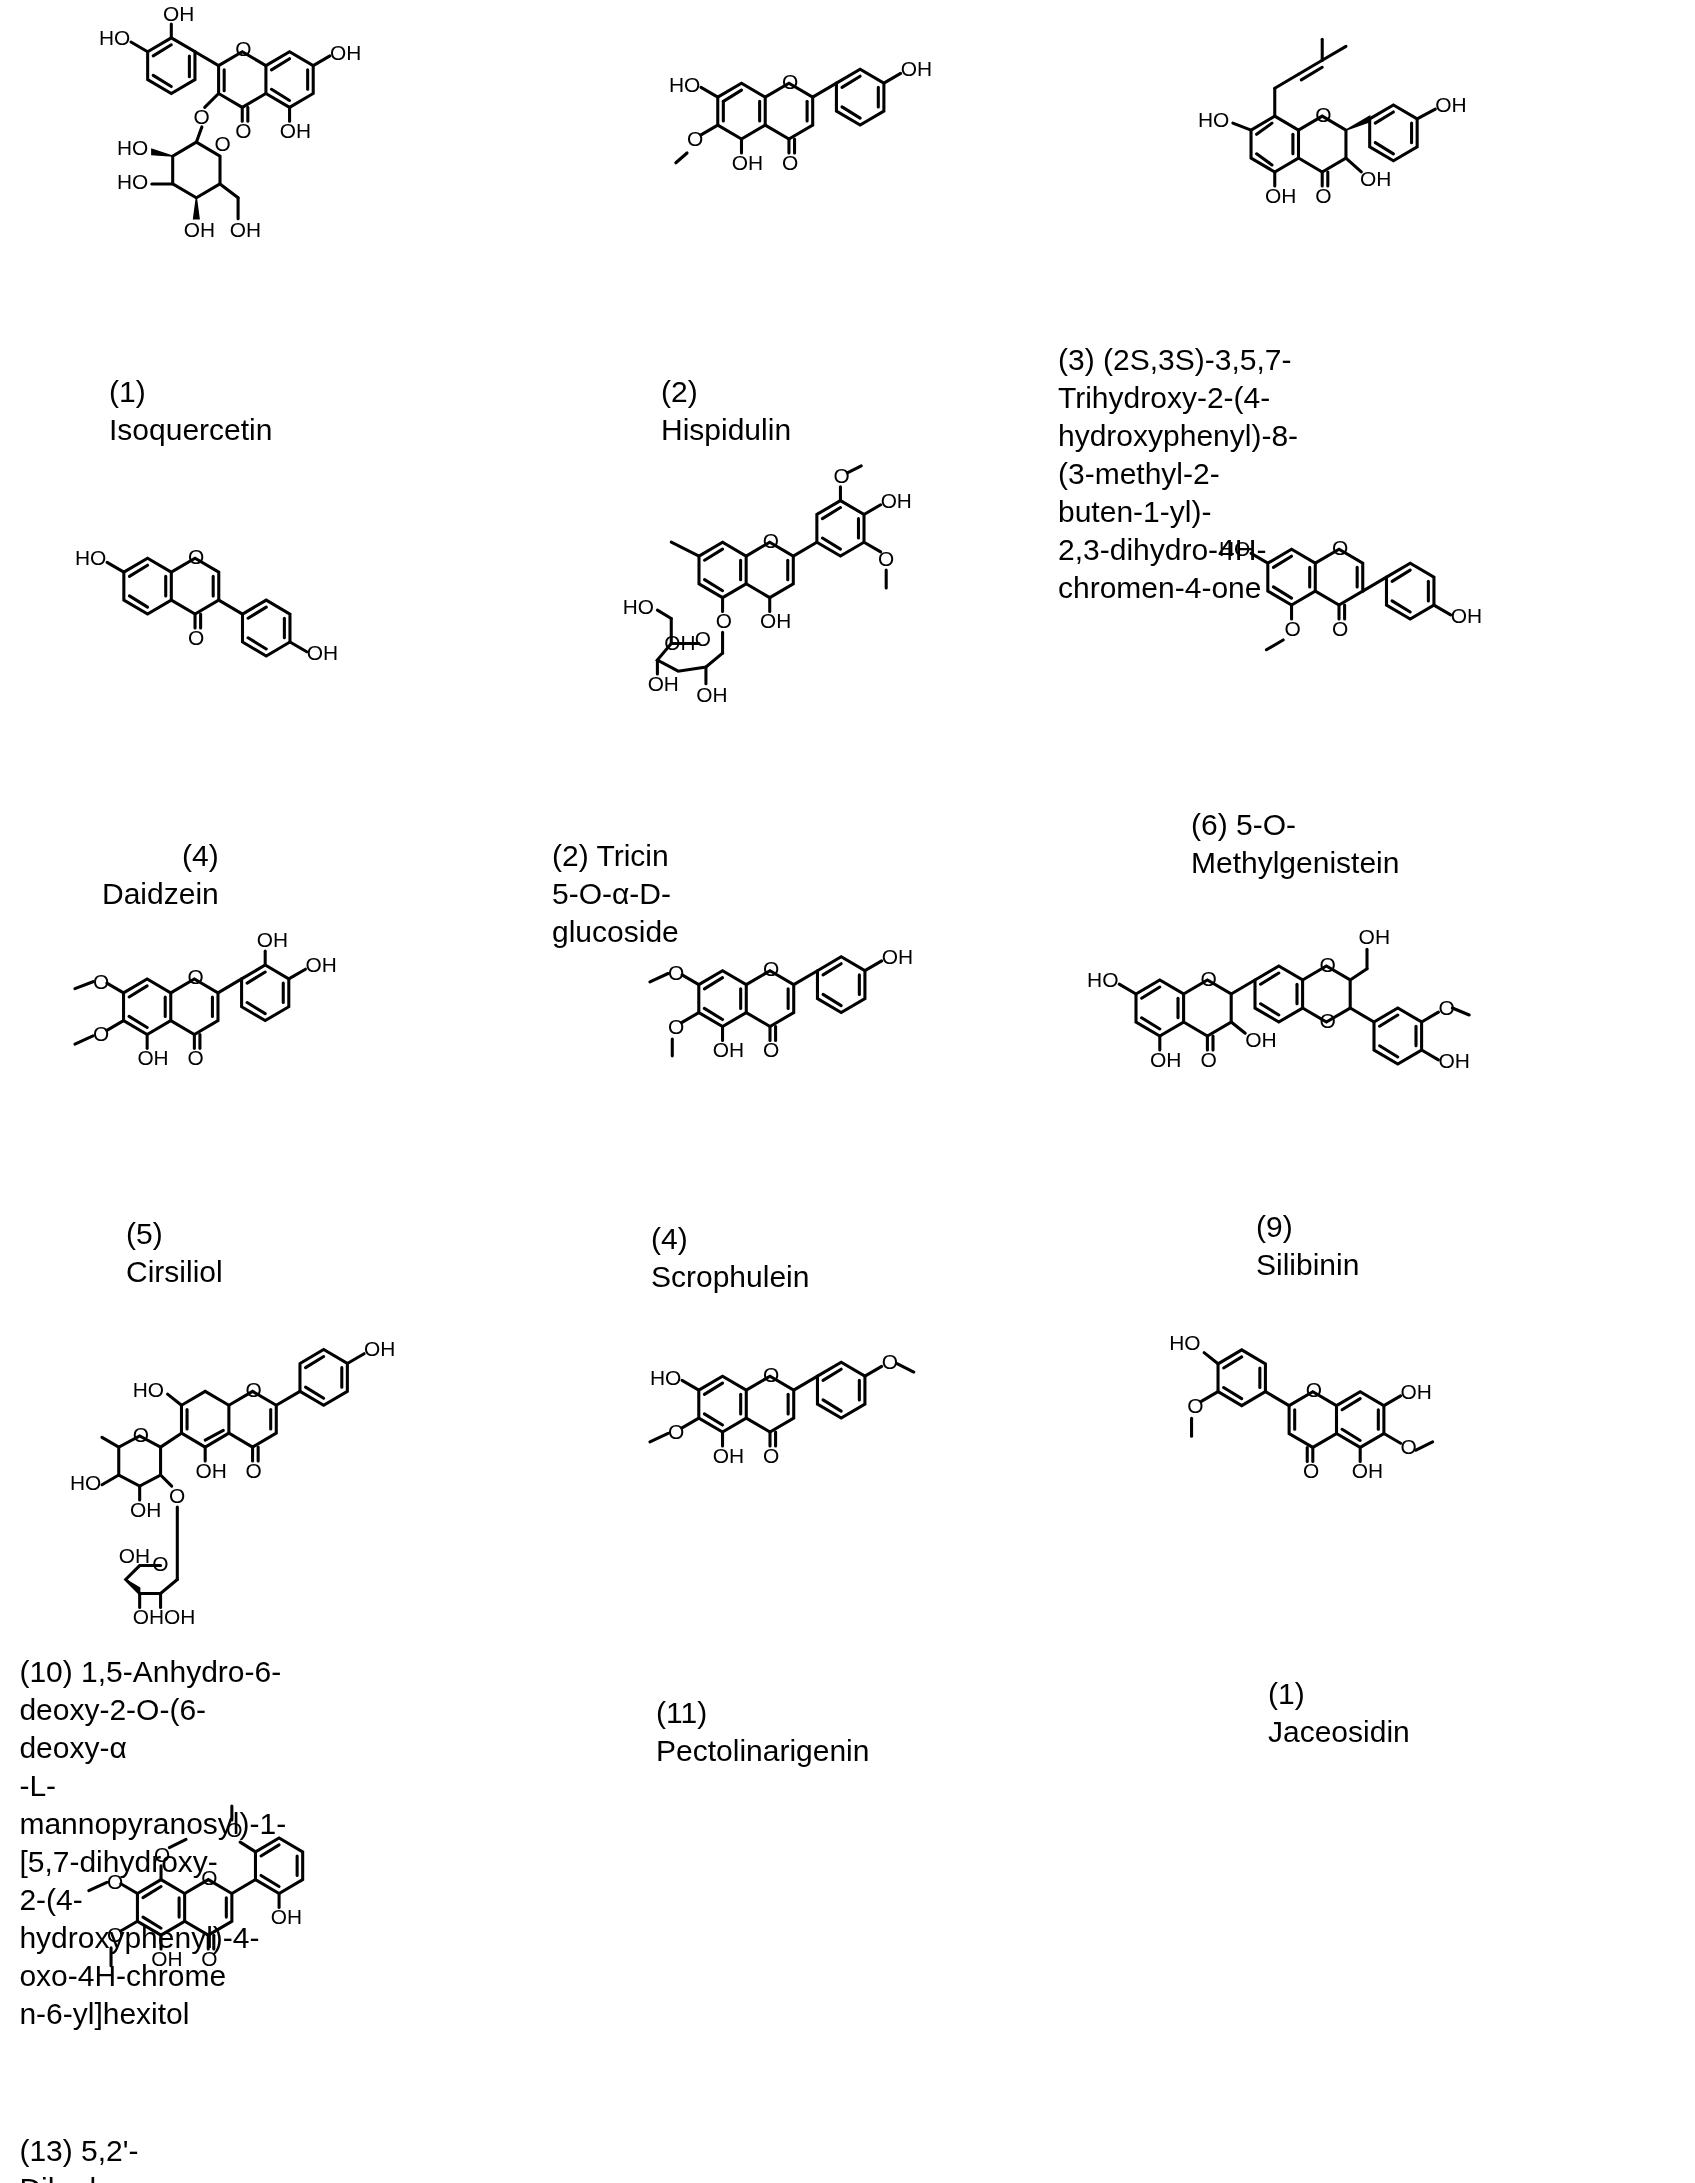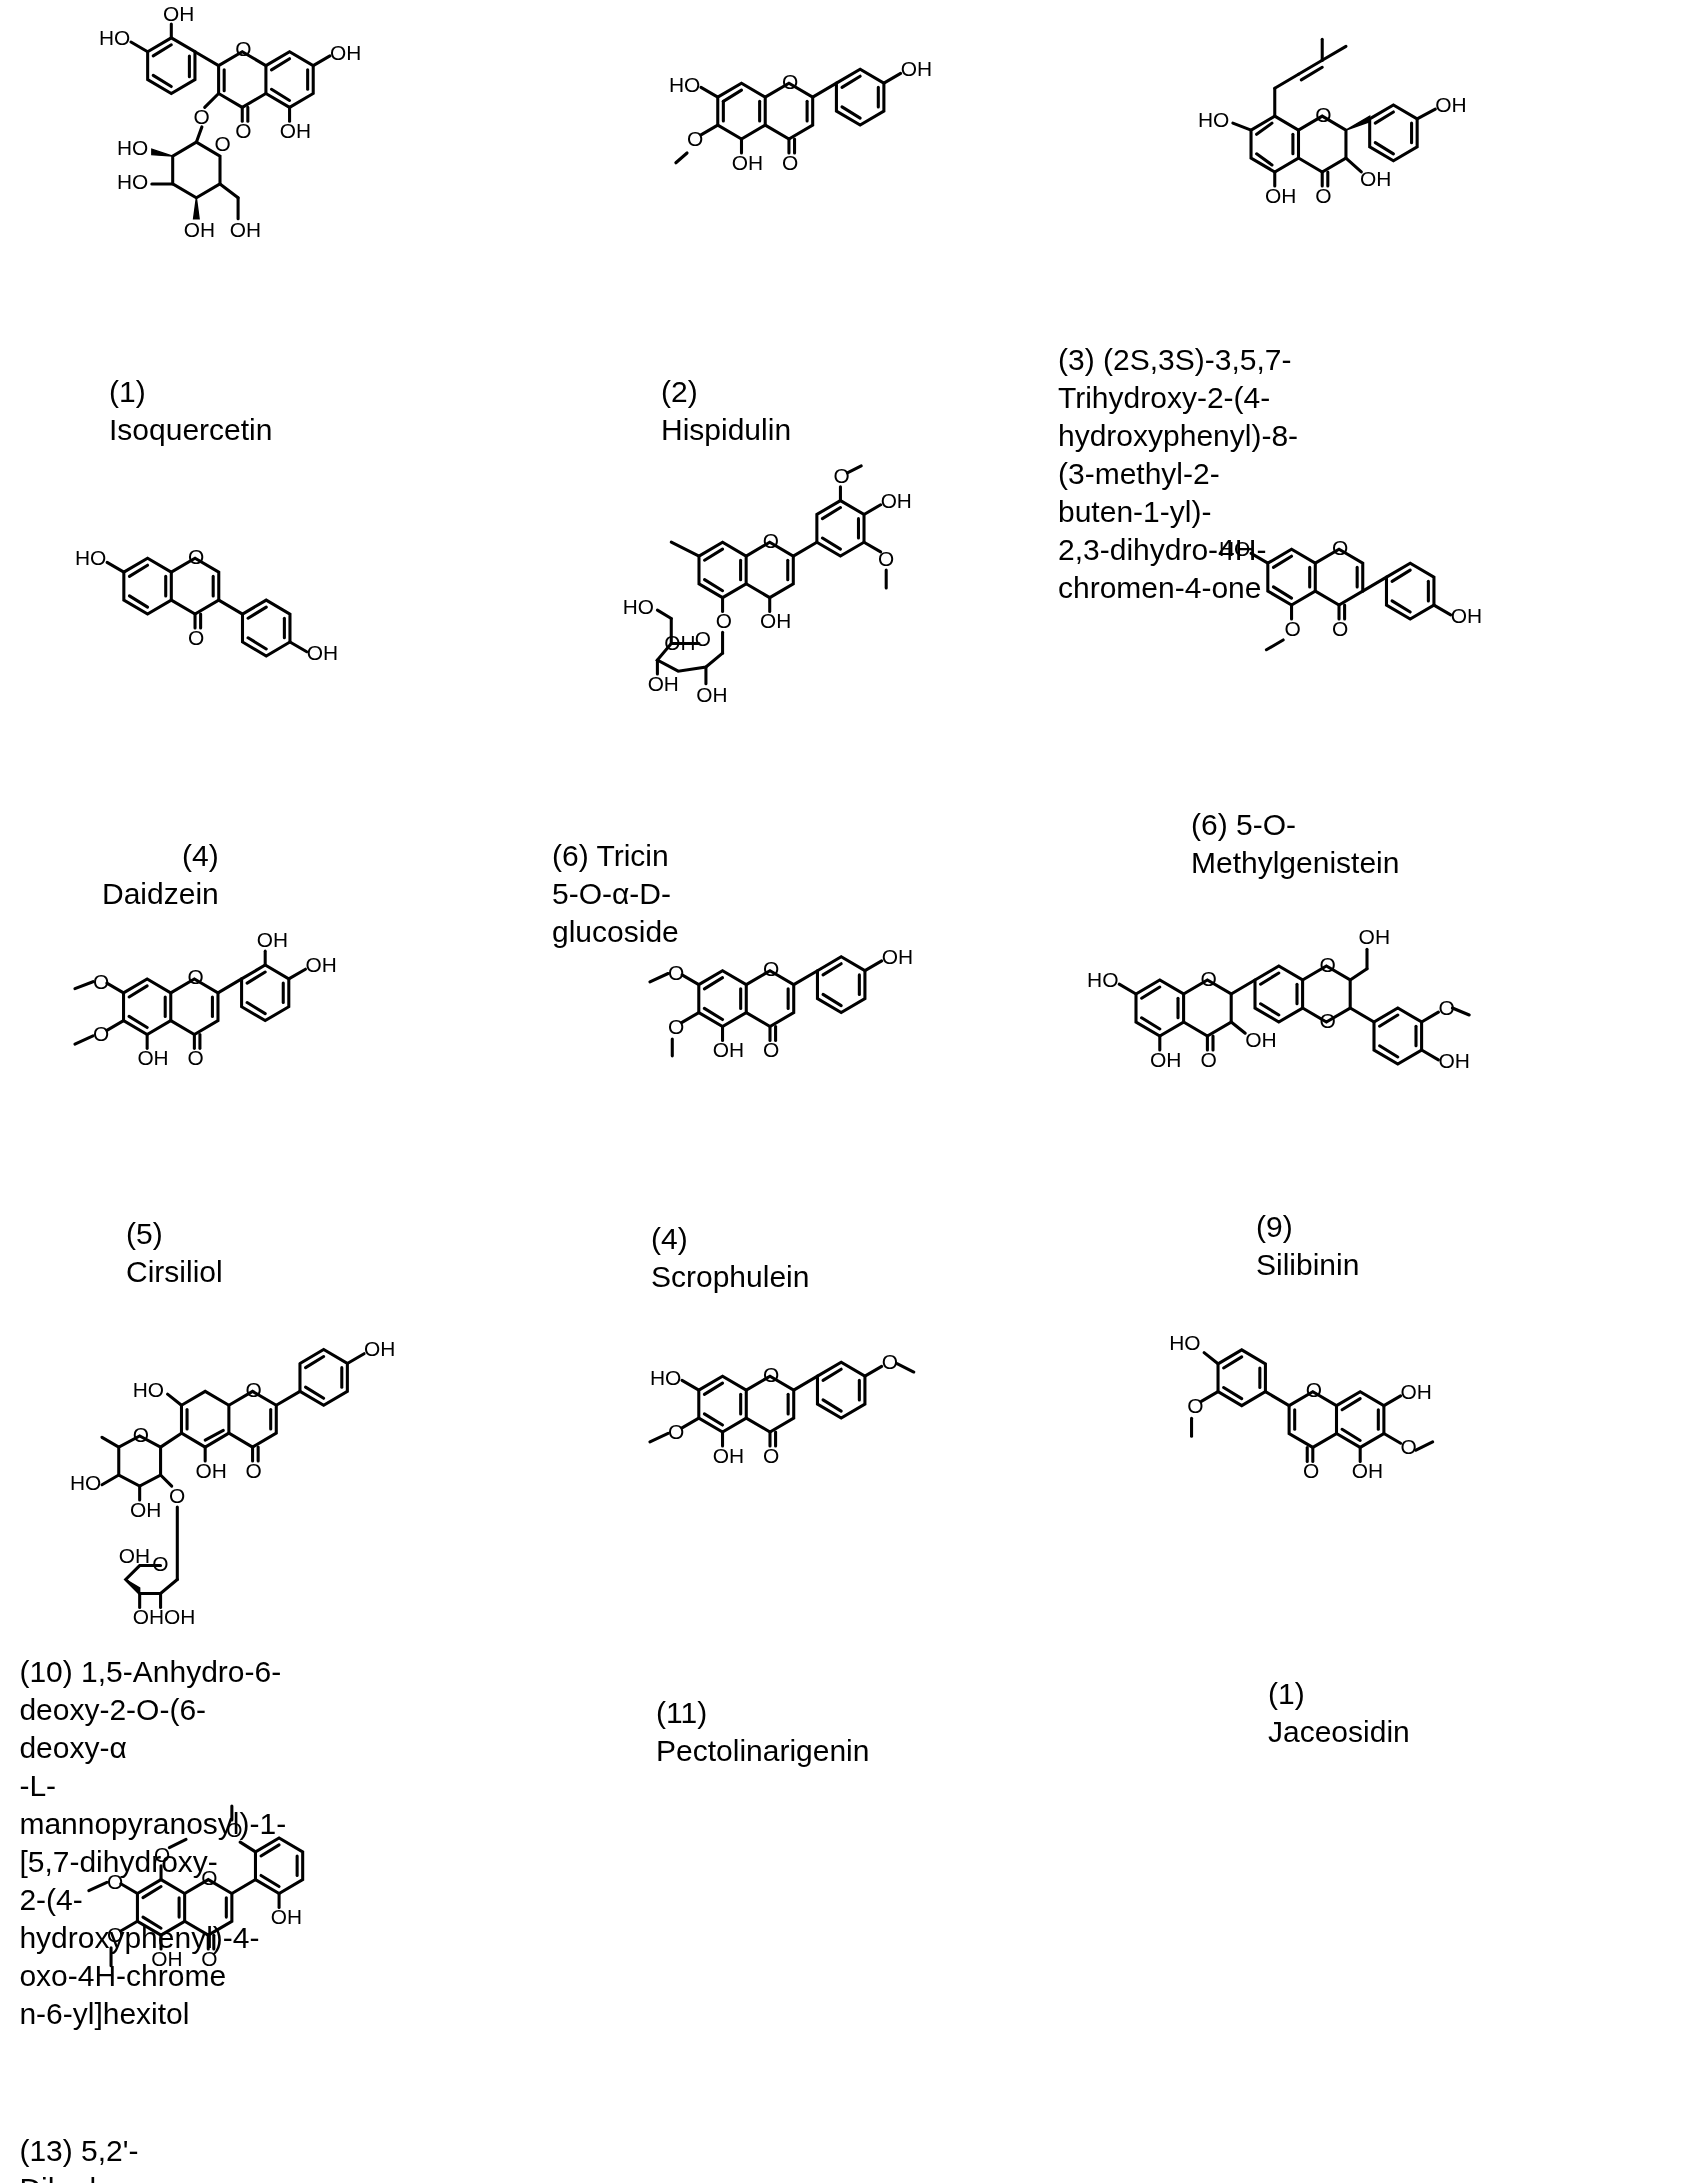--- a/index.html
+++ b/index.html
@@ -202,21 +202,21 @@
       <line x1="55" y1="128" x2="55" y2="110"></line>
         <line x1="55" y1="110" x2="45" y2="104"></line>
       <text x="20" y="107">HO</text>
       <text x="50" y="133">OH</text>
       <line x1="45" y1="140" x2="45" y2="150"></line>
       <text x="38" y="162">OH</text>
       <line x1="80" y1="145" x2="80" y2="157"></line>
       <text x="73" y="170">OH</text>
     </svg>
   </div>
-  <div class="label" style="left:552px;top:837px;">(6) Tricin 5-O-α-D-glucoside</div>
+  <div class="label" style="left:552px;top:837px;">(2) Tricin 5-O-α-D-glucoside</div>
 </div>
 
 <div class="panel">
   <div class="mol" style="left:1205px;top:528px;width:349px;height:203px;">
     <svg viewBox="0 0 250 145">
       <polyline points="45,25 62,15 79,25 79,45 62,55 45,45 45,25"></polyline>
       <line x1="49" y1="28" x2="62" y2="20"></line>
         <line x1="75" y1="28" x2="75" y2="42"></line>
         <line x1="49" y1="42" x2="62" y2="50"></line>
       <line x1="45" y1="25" x2="33" y2="18"></line>

